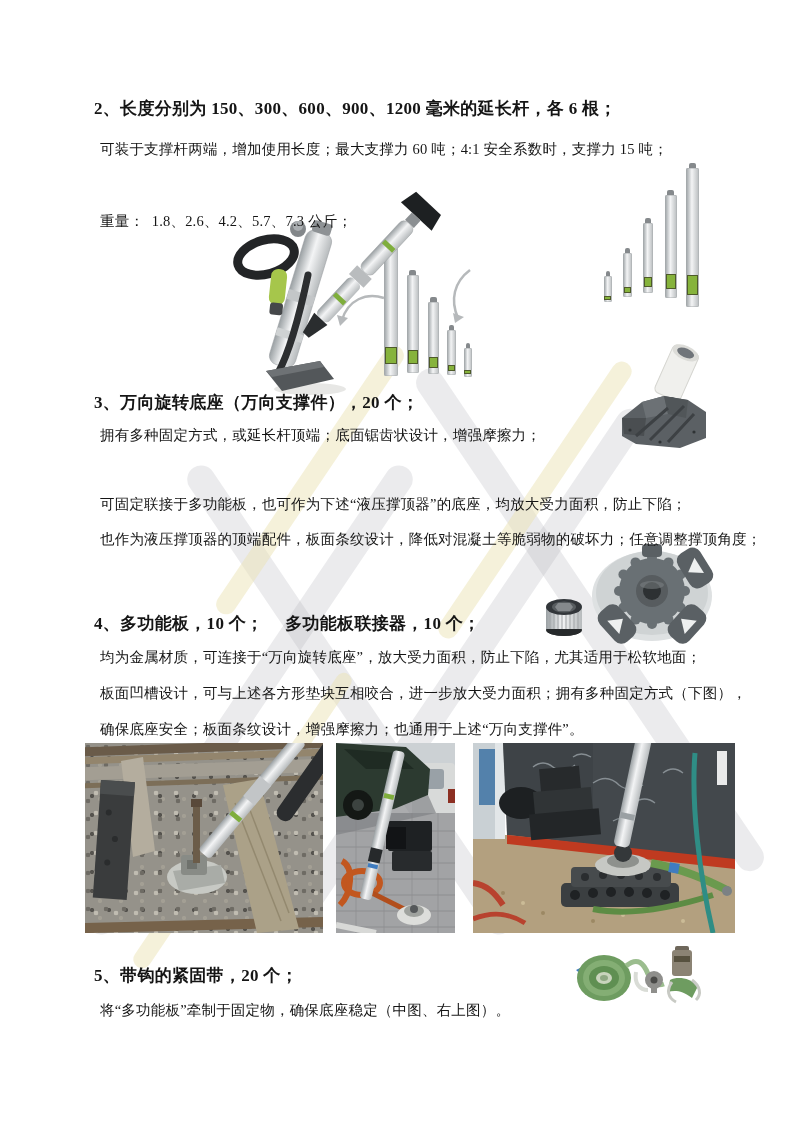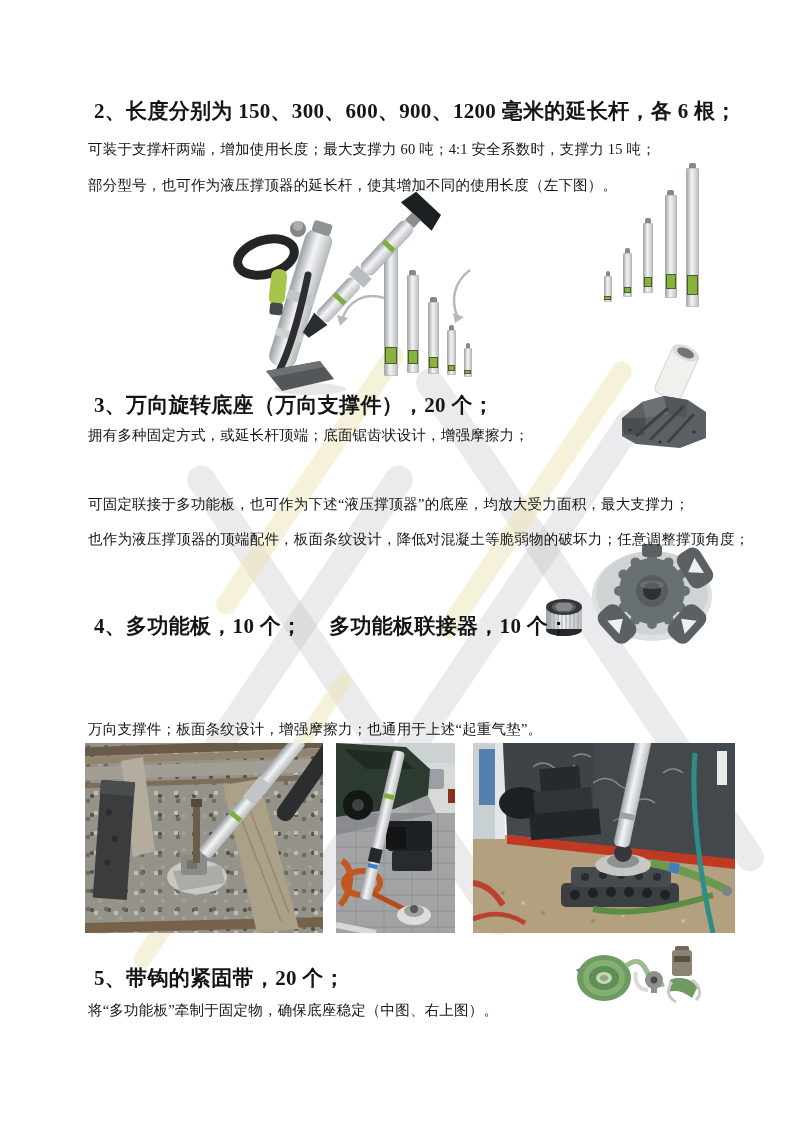--- a/index.html
+++ b/index.html
@@ -1,20 +1,20 @@
 <!DOCTYPE html>
 <html><head>
 <meta charset="utf-8">
 <style>
   html,body{margin:0;padding:0;background:#888;}
   #page{position:relative;width:800px;height:1132px;background:#ffffff;overflow:hidden;
         font-family:"Liberation Serif","DejaVu Serif",serif;color:#151515;}
   svg{overflow:visible;display:block;}
-  .h{position:absolute;left:94px;font-size:21px;font-weight:bold;white-space:pre;z-index:3;letter-spacing:.3px;font-family:Liberation Serif, serif;}
-  .t{position:absolute;left:88px;font-size:14.5px;white-space:pre;z-index:3;letter-spacing:.2px;}
+  .h{position:absolute;left:94px;font-size:17px;font-weight:bold;white-space:pre;z-index:3;letter-spacing:.3px;font-family:Liberation Serif, serif;}
+  .t{position:absolute;left:100px;font-size:14.5px;white-space:pre;z-index:3;letter-spacing:.2px;}
   .fig{position:absolute;z-index:2;}
   
   .wm{position:absolute;z-index:1;border-radius:14px;}
   .wm.gray{background:rgba(176,179,185,.26);}
   .wm.yellow{background:rgba(235,226,178,.48);}
   
   .rodbox{position:absolute;z-index:2;}
   .rod{position:absolute;border-radius:2px;
        background:linear-gradient(90deg,#9aa0a3,#f3f4f5 45%,#b7bbbd);
        box-shadow:0 0 0 .5px #a8acae inset;}
@@ -52,29 +52,31 @@
   <div class="wm gray" style="left:70px;top:686px;width:560px;height:28px;transform:rotate(56deg);"></div>
   <div class="wm gray" style="left:170px;top:646px;width:600px;height:28px;transform:rotate(-56deg);"></div>
   <div class="wm gray" style="left:290px;top:606px;width:600px;height:28px;transform:rotate(56deg);"></div>
   <div class="wm yellow" style="left:150px;top:470px;width:320px;height:20px;transform:rotate(-56deg);"></div>
   <div class="wm yellow" style="left:370px;top:490px;width:330px;height:20px;transform:rotate(-56deg);"></div>
   <div class="wm yellow" style="left:80px;top:850px;width:260px;height:18px;transform:rotate(-56deg);"></div>
   <div class="wm yellow" style="left:200px;top:745px;width:190px;height:16px;transform:rotate(-56deg);"></div>
 
   <div class="h" style="top:97px">2、长度分别为 150、300、600、900、1200 毫米的延长杆，各 6 根；</div>
   <div class="t" style="top:140px">可装于支撑杆两端，增加使用长度；最大支撑力 60 吨；4:1 安全系数时，支撑力 15 吨；</div>
-  <div class="t" style="top:176px">部分型号，也可作为液压撑顶器的延长杆，使其增加不同的使用长度（左下图）。</div>
+  <div class="t" style="top:212px">重量：  1.8、2.6、4.2、5.7、7.3 公斤；</div>
 
   <div class="h" style="top:391px">3、万向旋转底座（万向支撑件），20 个；</div>
   <div class="t" style="top:426px">拥有多种固定方式，或延长杆顶端；底面锯齿状设计，增强摩擦力；</div>
-  <div class="t" style="top:495px">可固定联接于多功能板，也可作为下述“液压撑顶器”的底座，均放大受力面积，最大支撑力；</div>
+  <div class="t" style="top:495px">可固定联接于多功能板，也可作为下述“液压撑顶器”的底座，均放大受力面积，防止下陷；</div>
   <div class="t" style="top:530px">也作为液压撑顶器的顶端配件，板面条纹设计，降低对混凝土等脆弱物的破坏力；任意调整撑顶角度；</div>
 
   <div class="h" style="top:612px">4、多功能板，10 个；　 多功能板联接器，10 个；</div>
-  <div class="t" style="top:720px">万向支撑件；板面条纹设计，增强摩擦力；也通用于上述“起重气垫”。</div>
+  <div class="t" style="top:648px">均为金属材质，可连接于“万向旋转底座”，放大受力面积，防止下陷，尤其适用于松软地面；</div>
+  <div class="t" style="top:684px">板面凹槽设计，可与上述各方形垫块互相咬合，进一步放大受力面积；拥有多种固定方式（下图），</div>
+  <div class="t" style="top:720px">确保底座安全；板面条纹设计，增强摩擦力；也通用于上述“万向支撑件”。</div>
 
   <div class="h" style="top:964px">5、带钩的紧固带，20 个；</div>
   <div class="t" style="top:1001px">将“多功能板”牵制于固定物，确保底座稳定（中图、右上图）。</div>
 
   <div class="fig" style="left:228px;top:213px">
     <svg width="130" height="185" viewBox="0 0 130 185">
       <ellipse cx="82" cy="176" rx="36" ry="6" fill="#e7e7e5"></ellipse>
       <g transform="rotate(17 65 95)">
         <rect x="56" y="14" width="27" height="140" rx="9" fill="url(#silverG)" stroke="#9b9fa2" stroke-width=".5"></rect>
         <rect x="56" y="78" width="27" height="10" fill="#c3c6c8"></rect>

